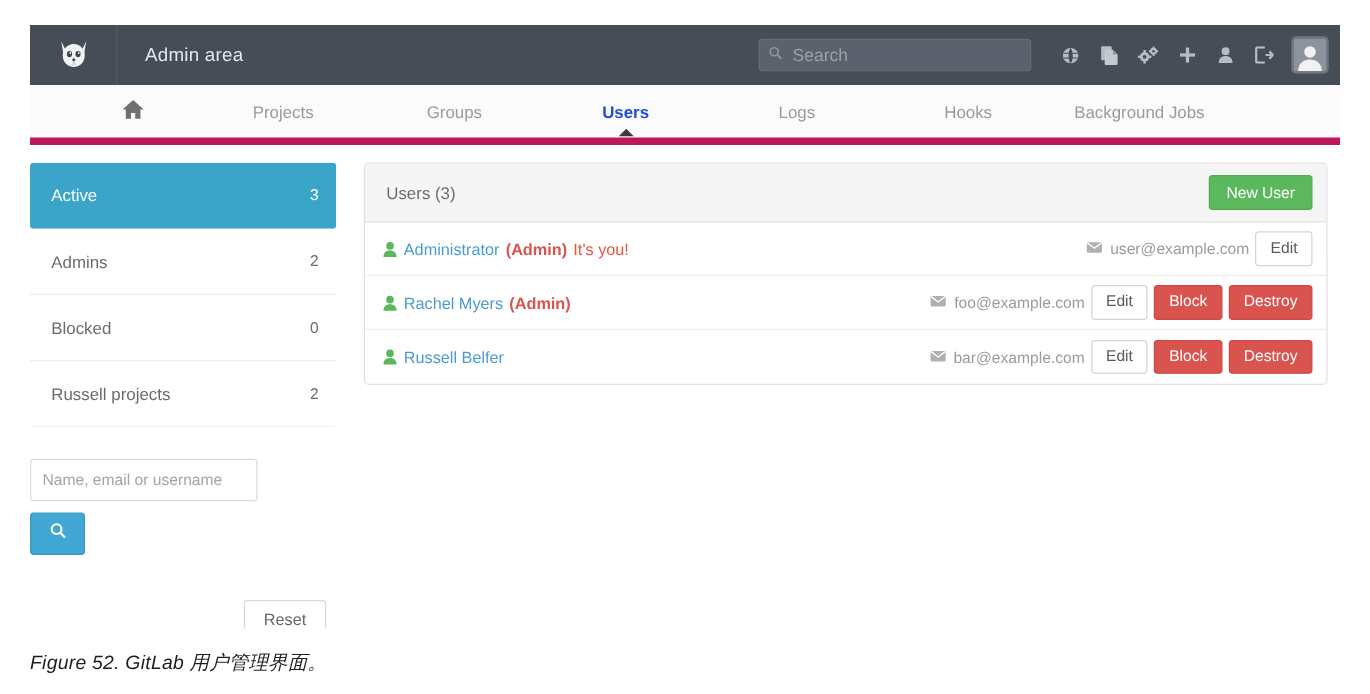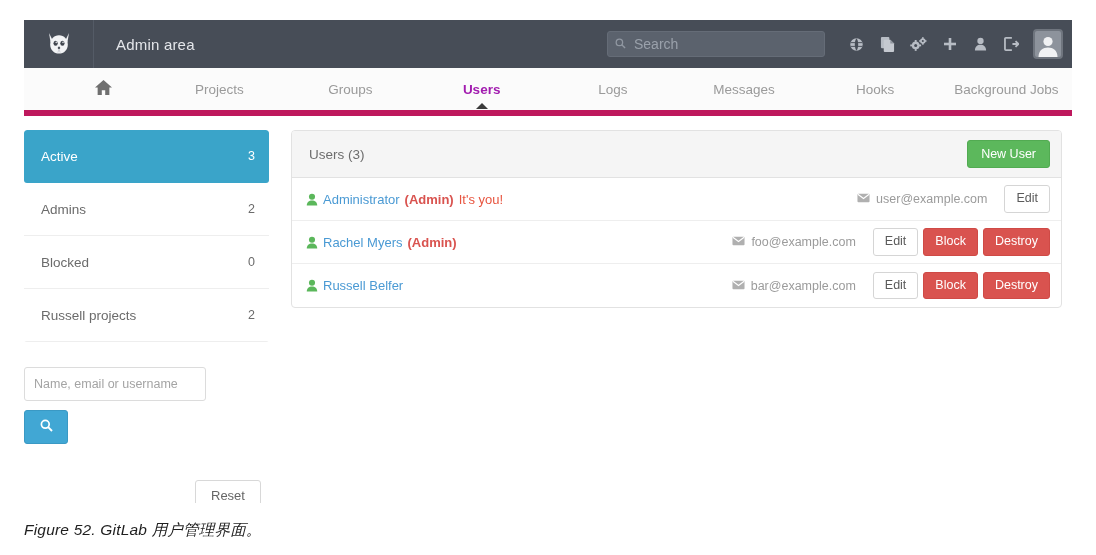--- a/index.html
+++ b/index.html
@@ -127,21 +127,21 @@
     justify-content: center;
     font-size: 13.5px;
     color: #9a9a9a;
     cursor: pointer;
     position: relative;
     padding: 0 4px;
   }
   .tab.home { width: 96px; }
   .tab.w1 { width: 129px; }
   .tab.active {
-    color: #a21caf;
+    color: #1d4ed8;
     font-weight: bold;
   }
   .tab .caret {
     position: absolute;
     bottom: 1px;
     left: 50%;
     transform: translateX(-50%);
     width: 0; height: 0;
     border-left: 6px solid transparent;
     border-right: 6px solid transparent;
@@ -285,21 +285,21 @@
     margin-left: auto;
     display: flex;
     align-items: center;
   }
   .umail {
     color: #9b9b9b;
     font-size: 12.5px;
     display: flex;
     align-items: flex-start;
     gap: 6px;
-    margin-right: 12px;
+    margin-right: 0;
   }
   .btn {
     border-radius: 3px;
     font-size: 12.5px;
     padding: 5px 11px;
     cursor: pointer;
     margin-left: 5px;
     font-family: "Liberation Sans", sans-serif;
     line-height: 1.25;
   }
@@ -454,23 +454,20 @@
 
       <div class="tab w1 active">
         <span>Users</span>
         <span class="caret"></span>
       </div>
 
       <div class="tab w1">
         <span>Logs</span>
       </div>
 
-      <div class="tab w1">
-        <span>Messages</span>
-      </div>
 
       <div class="tab w1">
         <span>Hooks</span>
       </div>
 
       <div class="tab w1">
         <span>Background Jobs</span>
       </div>
 
     </div>

